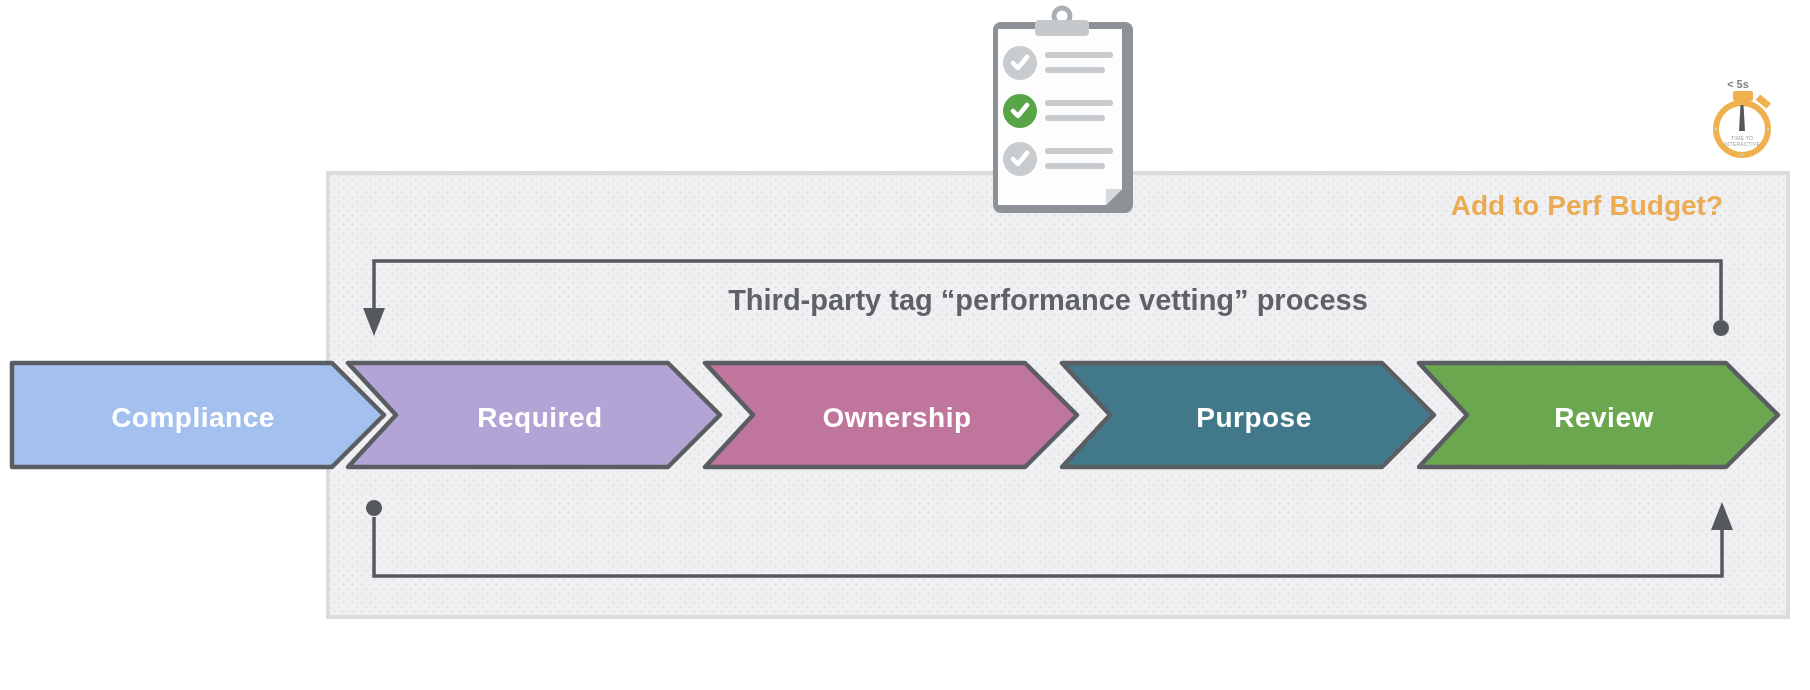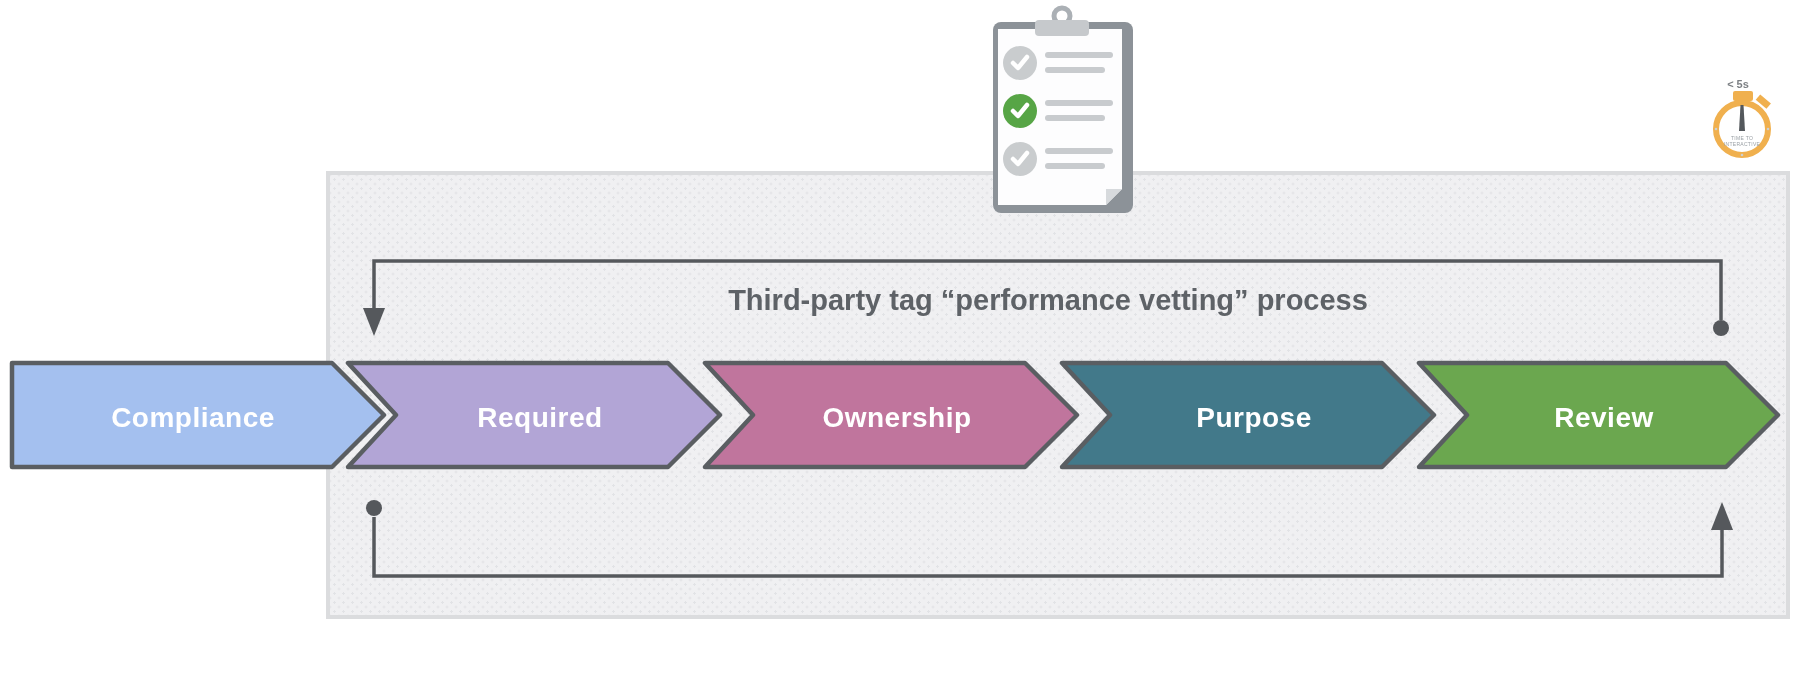--- a/index.html
+++ b/index.html
@@ -95,20 +95,21 @@
       <text class="step-label" x="193" y="417">Compliance</text>
       <text class="step-label" x="540" y="417">Required</text>
       <text class="step-label" x="897" y="417">Ownership</text>
       <text class="step-label" x="1254" y="417">Purpose</text>
       <text class="step-label" x="1604" y="417">Review</text>
     </g>
   </svg>
 
   <div class="diagram-title">Third-party tag “performance vetting” process</div>
 
+  <div class="perf-budget">Add to Perf Budget?</div>
 
   <svg class="clipboard" width="150" height="215" viewBox="0 0 150 215">
     <circle cx="74" cy="12" r="8" fill="none" stroke="#abb0b5" stroke-width="5"></circle>
     <rect x="5" y="18" width="140" height="191" rx="8" fill="#8c9298"></rect>
     <path d="M10 25 H134 V185 L118 201 H10 Z" fill="#fdfdfe"></path>
     <path d="M134 185 L118 201 L118 185 Z" fill="#d7dadd"></path>
     <rect x="47" y="16" width="54" height="16" rx="4" fill="#c6c9cc"></rect>
 
     <g>
       <circle cx="32" cy="59" r="17" fill="#c9ccce"></circle>

